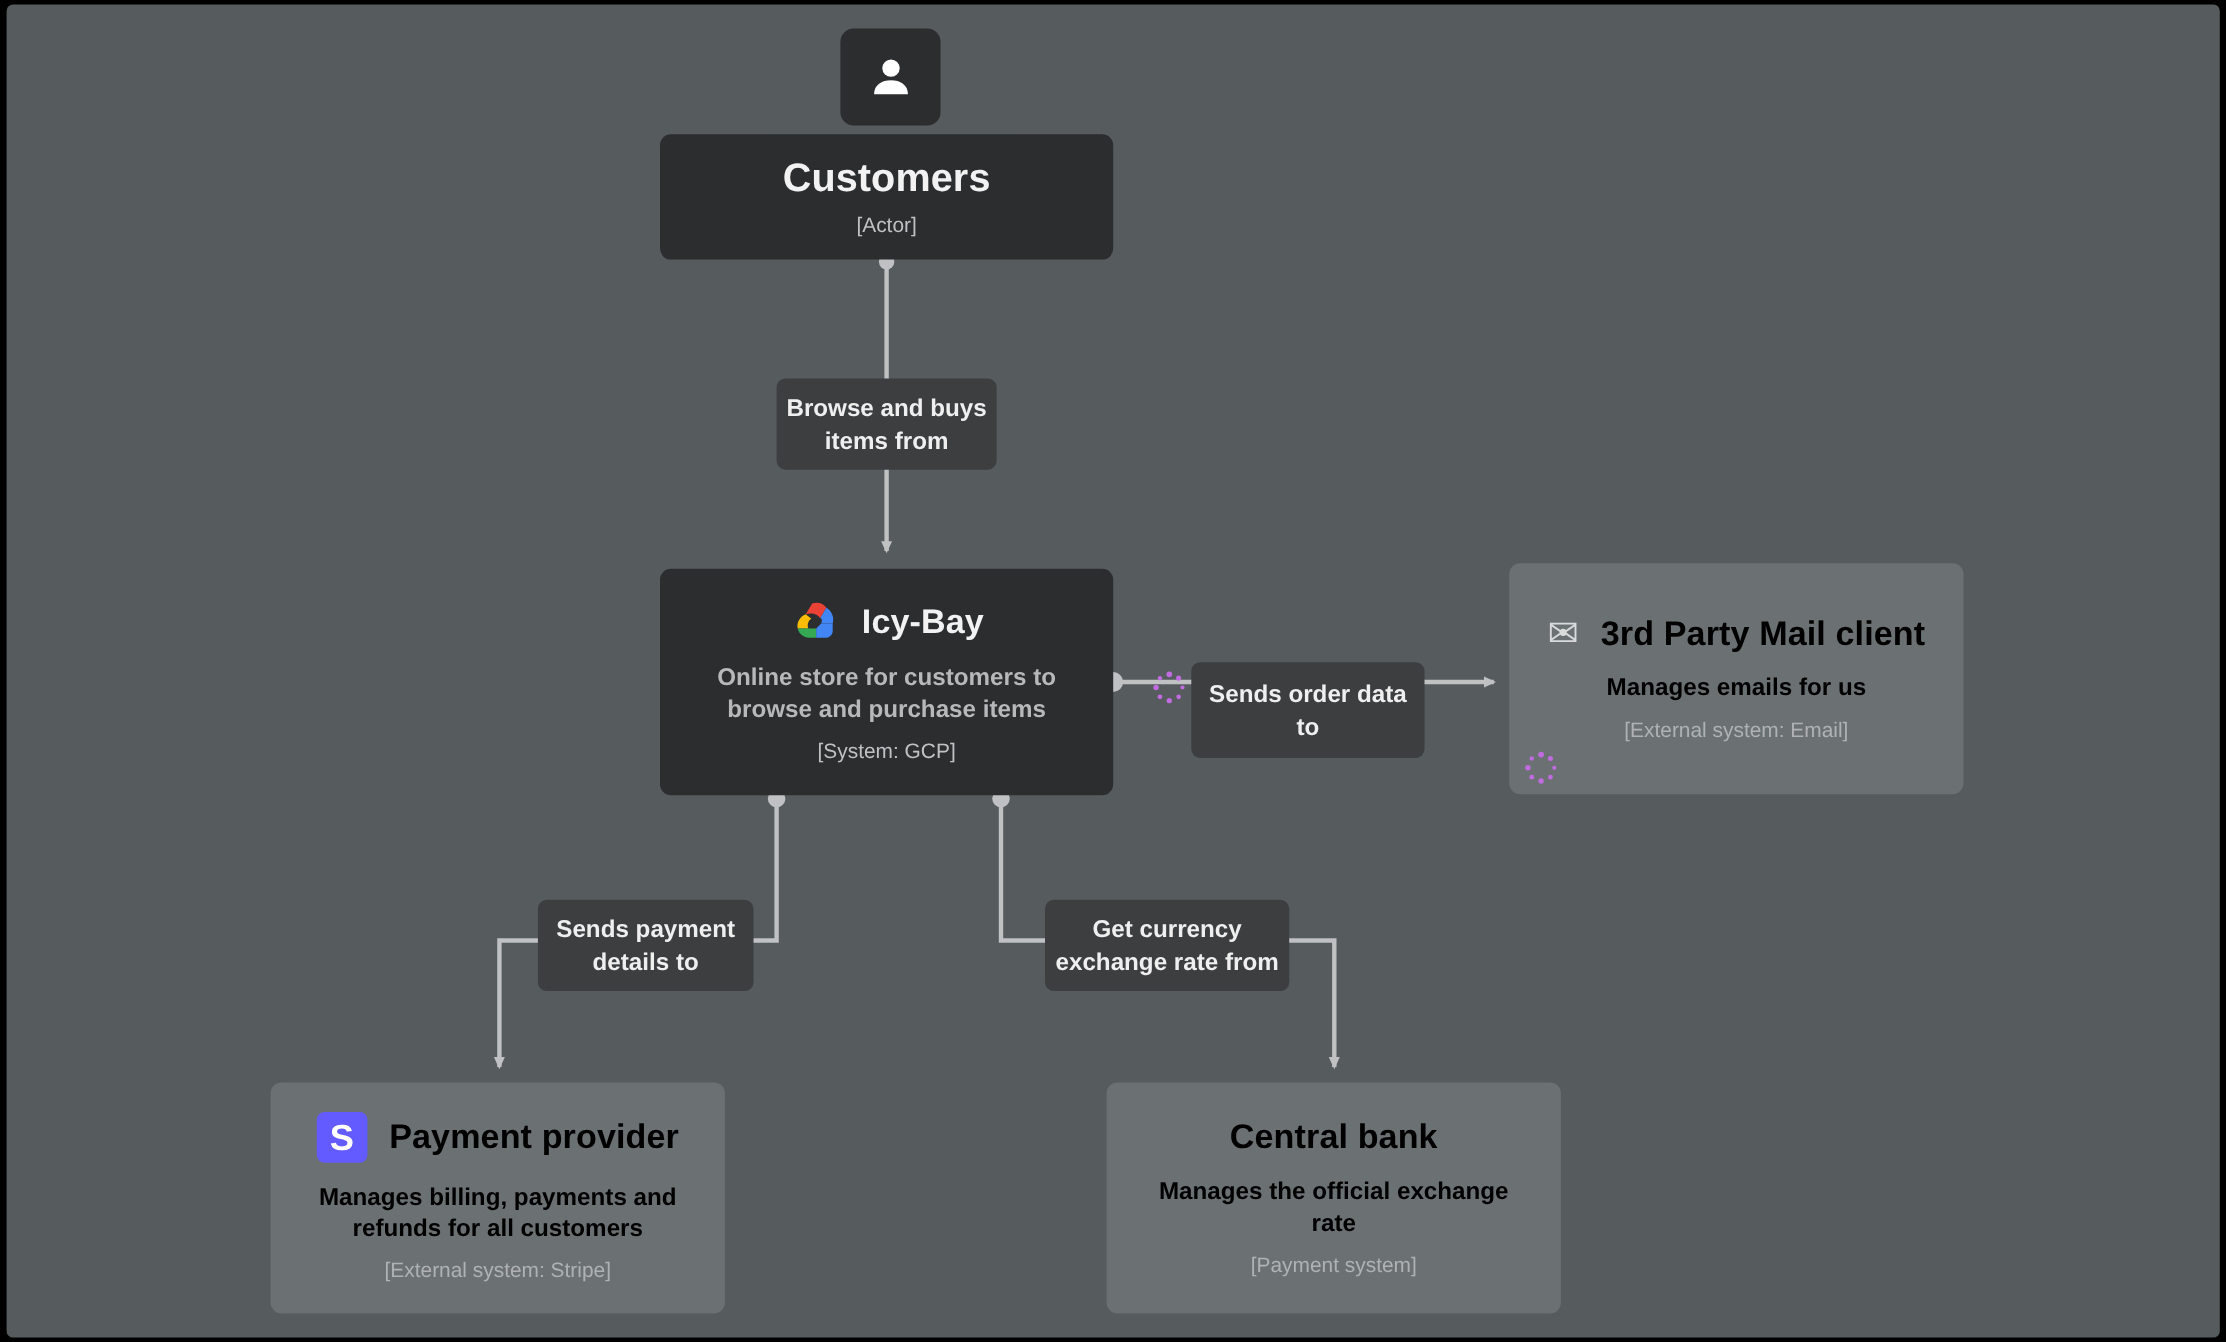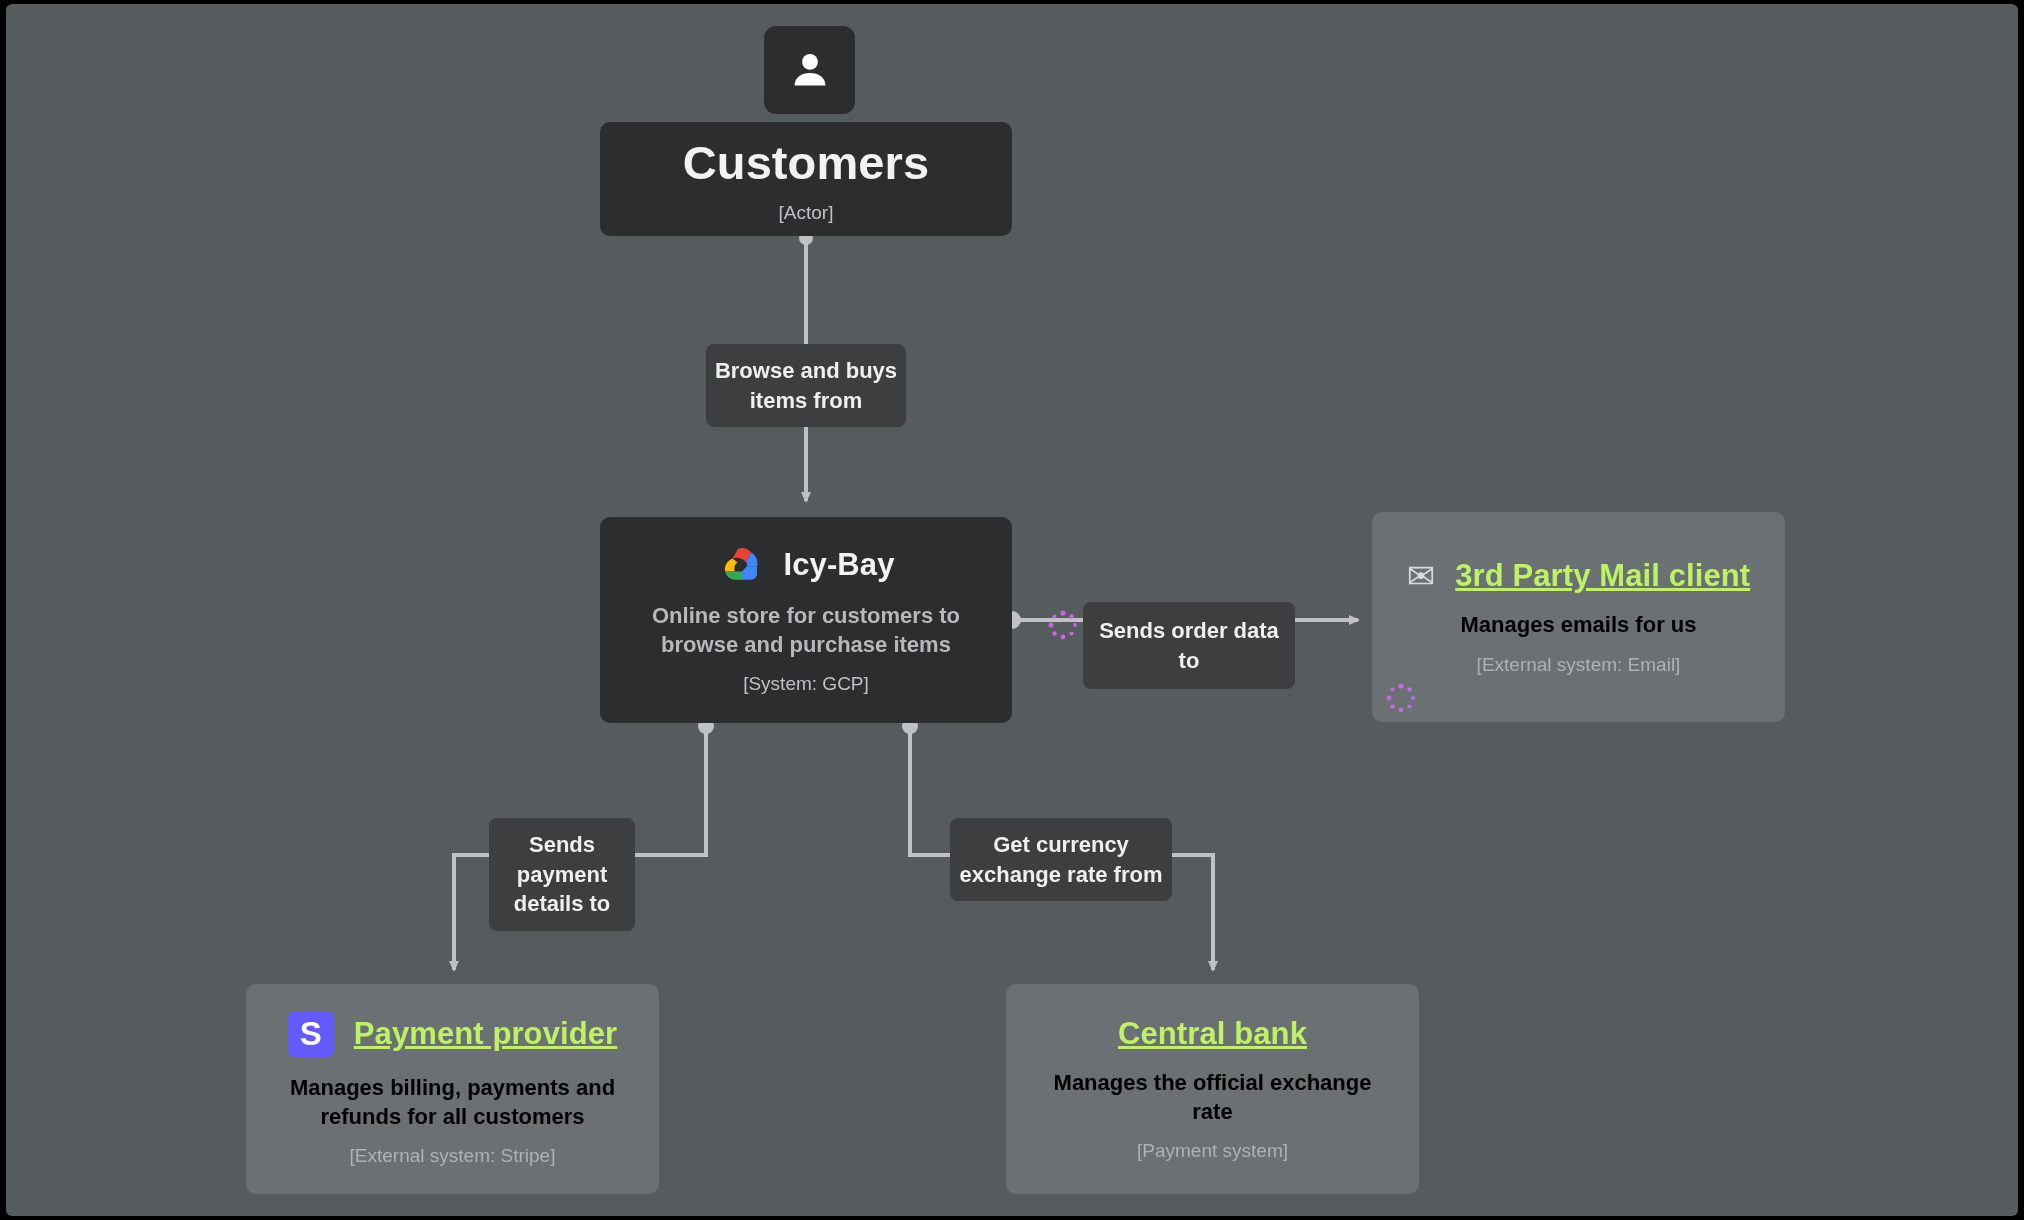--- a/index.html
+++ b/index.html
@@ -43,21 +43,21 @@
     justify-content: center;
     gap: 20px;
   }
   .node-title {
     font-size: 31px;
     font-weight: bold;
     color: #F2F2F3;
     letter-spacing: .1px;
     white-space: nowrap;
   }
-  .node.external .node-title { color: #bef264; text-decoration: underline; }
+  .node.external .node-title { color: #000000; }
   .node-desc {
     font-size: 22px;
     font-weight: bold;
     color: #B6B8BA;
     line-height: 1.33;
     margin-top: 16px;
     max-width: 330px;
   }
   .node.external .node-desc { color: #000000; }
   .node-tech {
@@ -77,39 +77,39 @@
     display: flex; align-items: center; justify-content: center;
   }
 
   
   #node-customers  { left: 594px;  top: 118px; width: 412px; height: 114px; }
   #node-icybay     { left: 594px;  top: 513px; width: 412px; height: 206px; }
   #node-mail       { left: 1366px; top: 508px; width: 413px; height: 210px; }
   #node-payment    { left: 240px;  top: 980px; width: 413px; height: 210px; }
   #node-bank       { left: 1000px; top: 980px; width: 413px; height: 210px; }
 
-  #node-customers .node-title { font-size: 47px; }
+  #node-customers .node-title { font-size: 36px; }
   #node-customers .node-tech  { margin-top: 12px; }
 
   
   .edge-label {
     position: absolute;
     background: #3C3E40;
     border-radius: 8px;
     color: #EFEFF0;
     font-size: 22px;
     font-weight: bold;
     line-height: 1.35;
     text-align: center;
     padding: 12px 0;
     white-space: pre-line;
   }
   #label-browse   { left: 700px;  top: 340px; width: 200px; }
   #label-order    { left: 1077px; top: 598px; width: 212px; padding: 14px 16px; }
-  #label-payment  { left: 483px;  top: 814px; width: 146px; text-align: center; }
+  #label-payment  { left: 483px;  top: 814px; width: 196px; text-align: center; }
   #label-currency { left: 944px;  top: 814px; width: 222px; }
 
   
   .gcp-logo  { width: 46px; height: 40px; flex: none; }
   .mail-glyph {
     font-size: 34px; color: #D8DADB; line-height: 1;
     flex: none; letter-spacing: 0;
   }
   .stripe-logo {
     width: 46px; height: 46px; border-radius: 7px;

